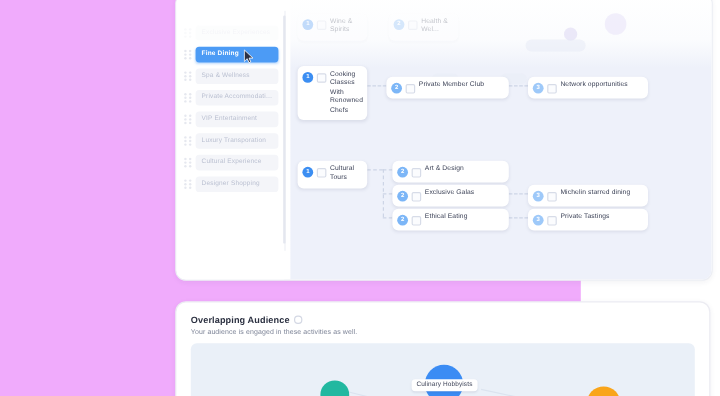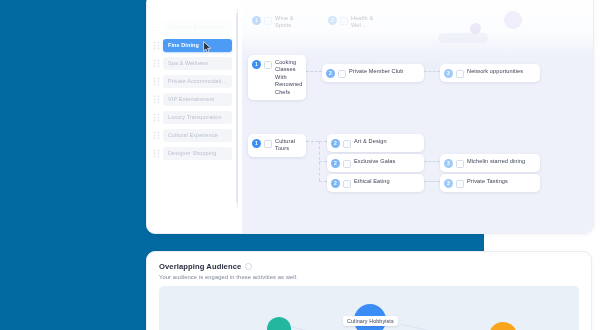--- a/index.html
+++ b/index.html
@@ -9,21 +9,21 @@
     height: 330px;
     overflow: hidden;
     background: #ffffff;
     font-family: "Liberation Sans", sans-serif;
   }
 
   #root {
     position: relative;
     width: 484px;
     height: 330px;
-    background: #0369a1;
+    background: #f0abfc;
   }
 
   
   .explorer-panel {
     position: absolute;
     left: 146px;
     top: -6px;
     width: 446px;
     height: 238px;
     background: #ffffff;

